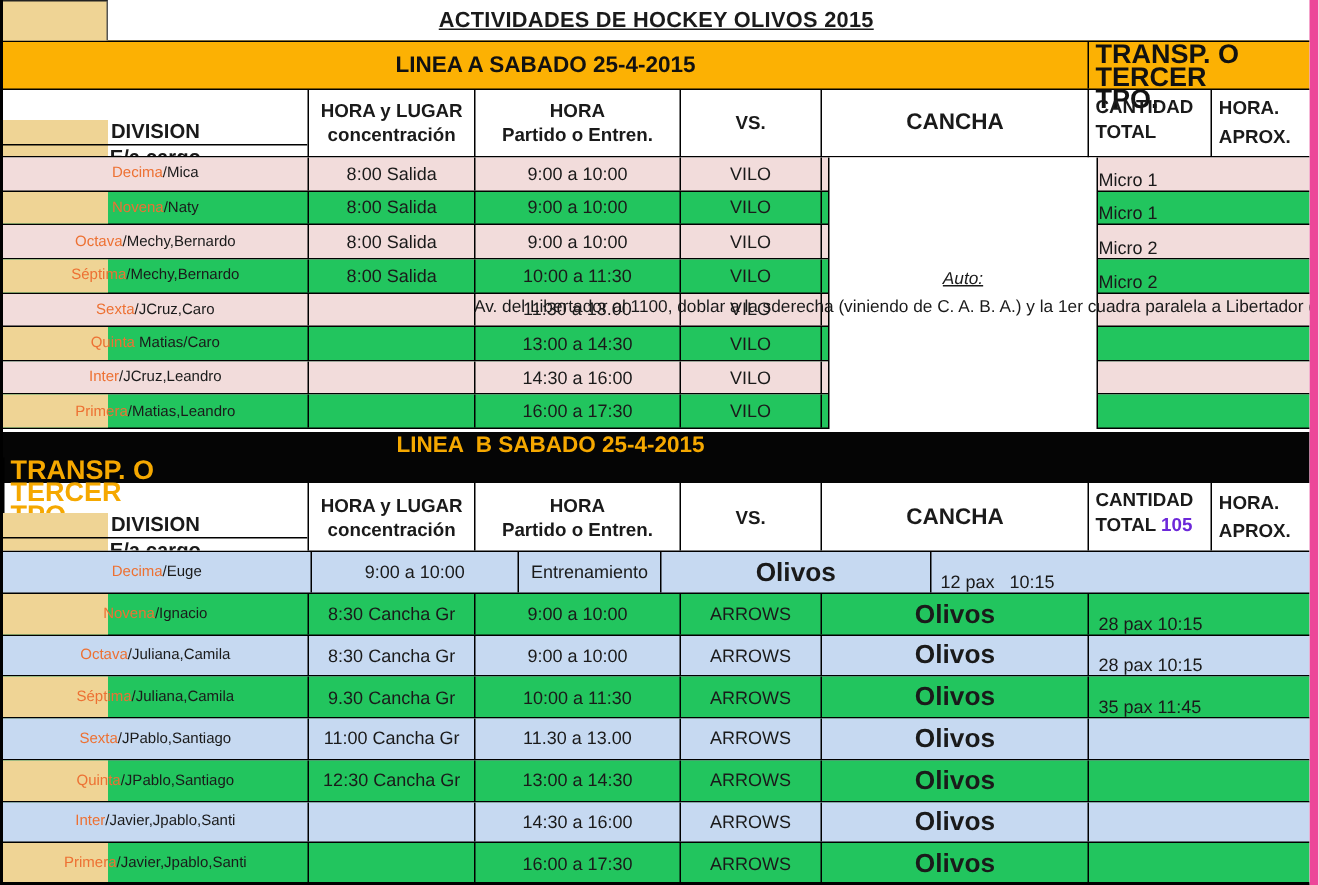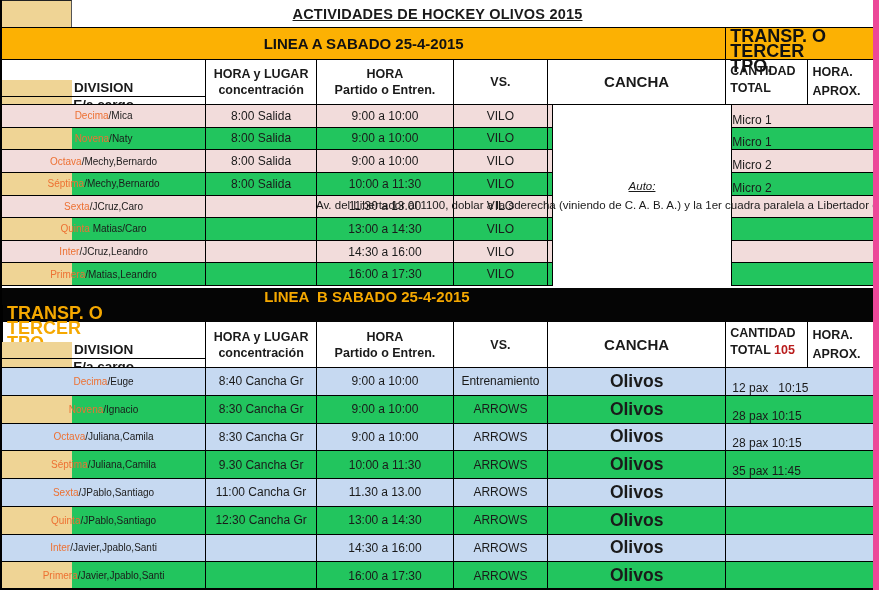--- a/index.html
+++ b/index.html
@@ -34,21 +34,21 @@
     font-weight:bold;font-size:12.5px;line-height:16px;text-align:center;overflow:hidden;}
   .h-div{width:205px;border-left:none;background:linear-gradient(90deg,#EFD495 0 70px,#fff 70px);padding:0;justify-content:space-between;margin-top:20px;}
   .h-div .h-sub{width:100%;flex:1;display:flex;align-items:center;justify-content:center;font-size:13.5px;}
   .h-div .h-sub:first-child{border-bottom:1px solid #000;box-sizing:border-box;}
   .h-conc{width:112px;}
   .h-hora{width:138px;}
   .h-vs{width:95px;}
   .h-cancha{width:180px;font-size:15px;}
   .h-cant{width:82px;align-items:flex-start;justify-content:flex-start;text-align:left;padding:3px 0 0 4px;line-height:17px;}
   .h-aprox{width:67px;align-items:flex-start;justify-content:center;text-align:left;padding-left:5px;line-height:19px;}
-  .red{color:#b91c1c;margin-top:32px;}
+  .red{color:#6d28d9;margin-top:32px;}
   
   .rows{position:relative;}
   .rows-a{height:181px;}
   .rows-b{height:222px;}
   .row{display:flex;box-sizing:border-box;border-bottom:1px solid #000;background:#22c55e;}
   .rows-a .row{height:22.625px;}
   .rows-b .row{height:27.75px;}
   .cell{box-sizing:border-box;border-left:1px solid #000;display:flex;align-items:center;justify-content:center;overflow:hidden;font-size:12px;}
   .c-div{width:205px;border-left:none;font-size:10px;}
   .c-conc{width:112px;}
@@ -279,21 +279,20 @@
       <div>APROX.</div>
     </div>
   </div>
 
   <div class="rows rows-b" id="rows-b">
   <div class="row odd">
     <div class="cell c-div">
           <span class="div-prefix">Decima</span>
           <span class="div-rest">/Euge</span>
         </div>
-    <div class="cell c-conc">8:40 Cancha Gr</div>
     <div class="cell c-hora">9:00 a 10:00</div>
     <div class="cell c-vs">Entrenamiento</div>
     <div class="cell c-cancha">Olivos</div>
     <div class="cell c-cant">
           <span class="cant-text">12 pax   10:15</span>
         </div>
   </div>
 
   <div class="row">
     <div class="cell c-div">

